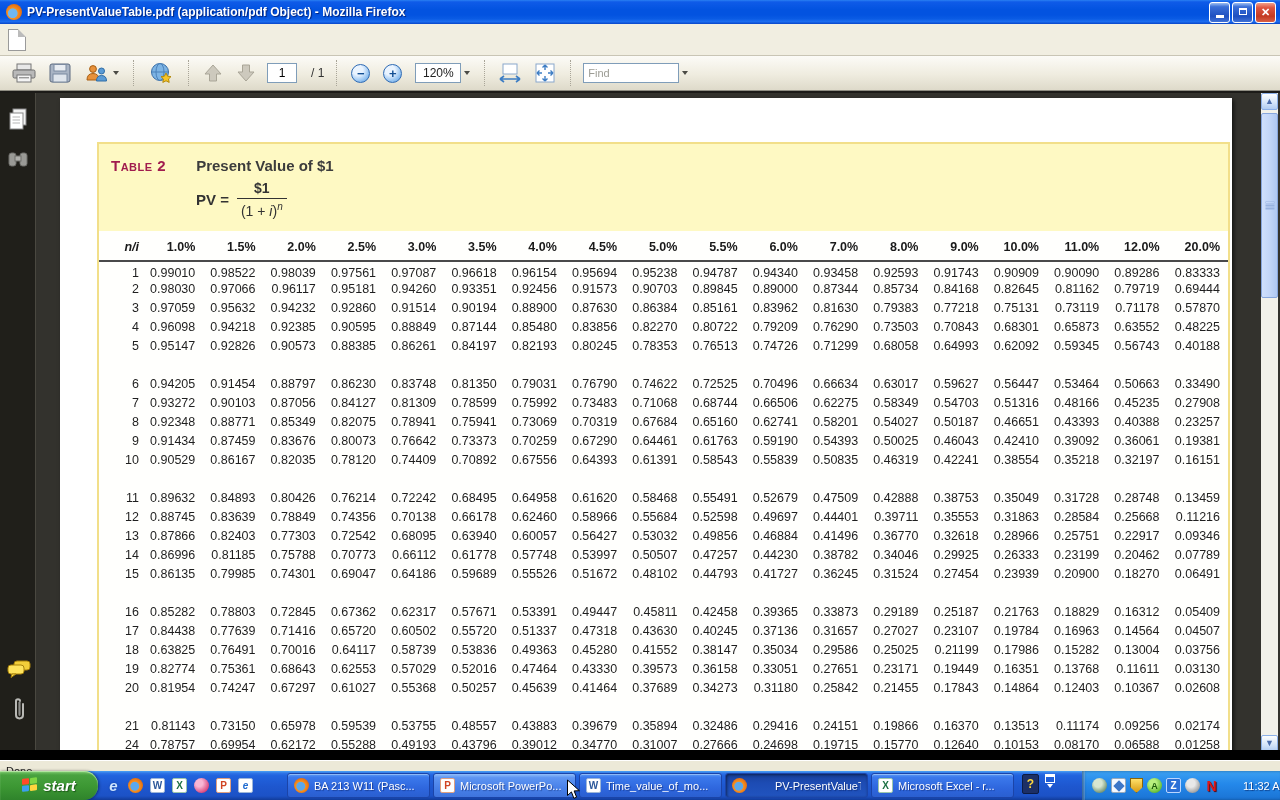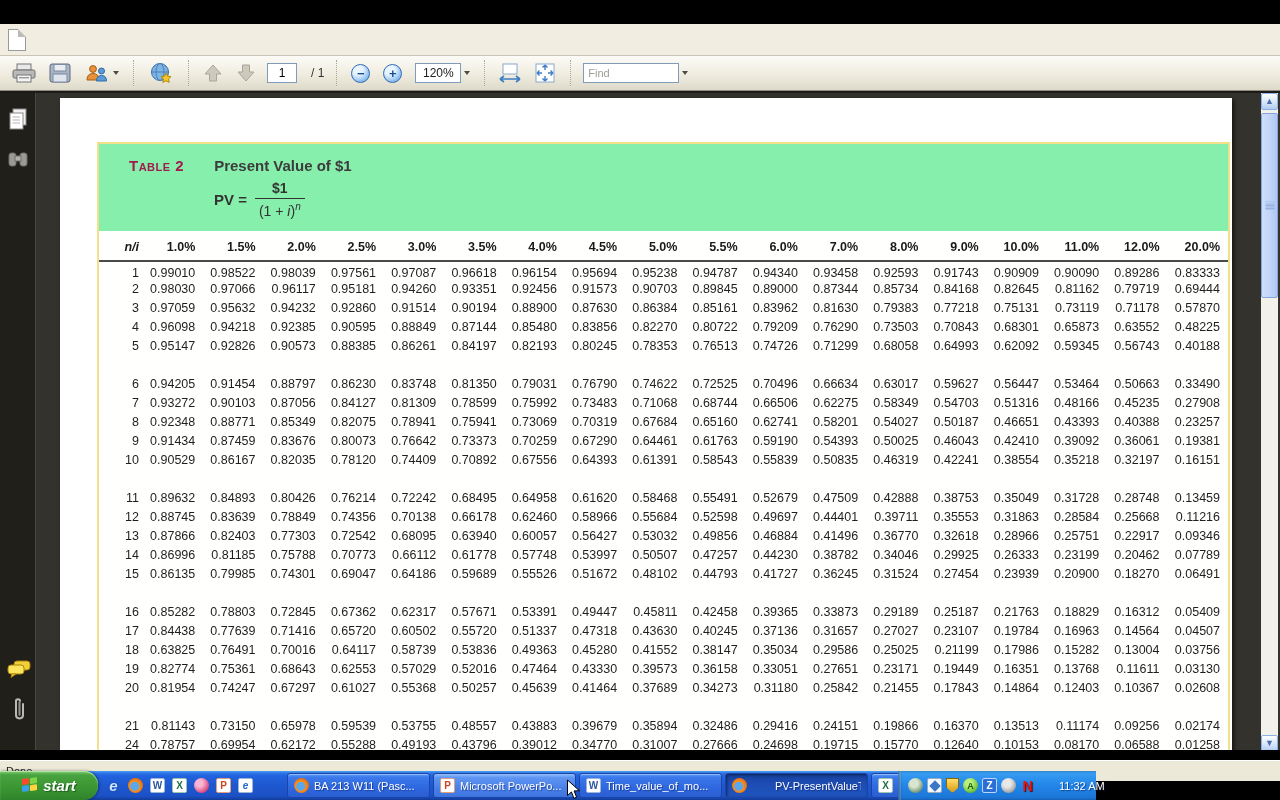--- a/index.html
+++ b/index.html
@@ -69,21 +69,21 @@
   .sarrow { position:absolute; left:0; width:17px; height:17px; border:1px solid #8cb0e8; border-radius:2px;
     background:linear-gradient(180deg,#fdfefe 0%,#d3e4f9 60%,#b0ccf2 100%);
     color:#4d6fae; font-size:9px; line-height:15px; text-align:center; }
   .sthumb { position:absolute; left:0; top:20px; width:17px; height:185px; border:1px solid #87a6dd; border-radius:2px;
     background:linear-gradient(90deg,#cfdffc 0%,#c3d6f8 50%,#aec7f2 100%); }
   .sthumb::after { content:""; position:absolute; left:4px; top:88px; width:8px; height:1px;
     box-shadow:0 0 0 .5px #98b2e0, 0 3px 0 .5px #98b2e0, 0 6px 0 .5px #98b2e0; }
 
   
   .pvbox { position:absolute; left:37px; top:44px; width:1133px; border:2px solid #f2df8a; background:#fffffb; }
-  .pvhead { background:#86efac; padding:13px 0 12px 30px; }
+  .pvhead { background:#fef9c3; padding:13px 0 12px 12px; }
   .pvhead .row1 { display:flex; align-items:baseline; gap:30px; }
   .tbl-label { color:#a01c4e; font-weight:bold; font-size:15px; font-variant:small-caps; letter-spacing:.5px; }
   .tbl-title { color:#3c3c3c; font-size:15px; font-weight:600; }
   .formula { display:flex; align-items:center; gap:8px; margin:6px 0 0 85px; color:#333; }
   .formula .lhs { font-size:15px; font-weight:600; }
   .frac { display:inline-flex; flex-direction:column; align-items:center; font-size:14px; }
   .frac .numer { padding:0 4px 2px; font-weight:600; }
   .frac .denom { border-top:1.5px solid #333; padding:2px 4px 0; }
   .frac .denom i { font-style:italic; }
   .frac sup { font-size:10px; font-style:italic; }
@@ -97,21 +97,21 @@
     white-space:nowrap; }
   table.pvtable td.nh { padding-right:4px; }
   table.pvtable tr.gap td { height:19px; }
   table.pvtable tbody tr:first-child td { padding-top:4px; }
 
   
   .statusbar { position:absolute; left:0; top:760px; width:1280px; height:21px; background:#ece9d8;
     border-top:1px solid #fff; font-size:11px; color:#1a1a1a; display:flex; align-items:center; padding:0 6px; }
 
   
-  .taskbar { position:absolute; left:0; top:771px; width:1096px; height:29px;
+  .taskbar { position:absolute; left:0; top:771px; width:1280px; height:29px;
     background:linear-gradient(180deg,#4aa2f4 0%,#2e72e6 8%,#2163de 16%,#1e57cf 52%,#1c52c6 86%,#123c9b 100%); }
   .startbtn { position:absolute; left:0; top:0; height:29px; width:98px; border-radius:0 14px 14px 0;
     background:linear-gradient(180deg,#7fcb6f 0%,#48a23f 14%,#3c9733 55%,#2f832b 100%);
     box-shadow:inset 0 1px 1px #b8e8a8, 1px 0 3px rgba(0,0,0,.45);
     display:flex; align-items:center; justify-content:center; gap:5px; cursor:default; }
   .startbtn .slabel { color:#fff; font-size:15px; font-weight:bold; font-style:italic; text-shadow:1px 1px 1px #1e5a1a; }
   .winflag { width:16px; height:15px; display:grid; grid-template-columns:7px 7px; grid-template-rows:6px 6px;
     gap:1px; transform:skewY(-6deg); }
   .winflag i { border-radius:1px; }
   .winflag i:nth-child(1){background:#ff4a2a;} .winflag i:nth-child(2){background:#7fd644;}
@@ -165,20 +165,33 @@
   .trayico.novell::after { content:"N"; }
   .clock { color:#fff; font-size:11px; margin-left:20px; text-shadow:1px 1px 1px rgba(0,20,80,.6); white-space:nowrap; }
 
   .cursor { position:absolute; left:566px; top:779px; z-index:99; }
 </style>
 </head>
 <body>
 
 <div class="screen">
 
+  <div class="titlebar">
+    <span class="fficon"></span>
+    <span class="ttext">PV-PresentValueTable.pdf (application/pdf Object) - Mozilla Firefox</span>
+    <span class="winbtns">
+      <span class="wbtn">
+          <span class="minglyph"></span>
+        </span>
+      <span class="wbtn">
+          <span class="restoreglyph"></span>
+        </span>
+      <span class="wbtn close">✕</span>
+    </span>
+  </div>
 
   <div class="urlrow">
     <span class="docicon"></span>
   </div>
 
   <div class="pdftoolbar">
     <span class="tbtn">
       <svg width="24" height="20" viewBox="0 0 24 20">
         <rect x="5" y="1" width="14" height="6" fill="#e8e8e8" stroke="#777"></rect>
         <rect x="1" y="7" width="22" height="8" rx="1.5" fill="#b9b9b9" stroke="#6e6e6e"></rect>

